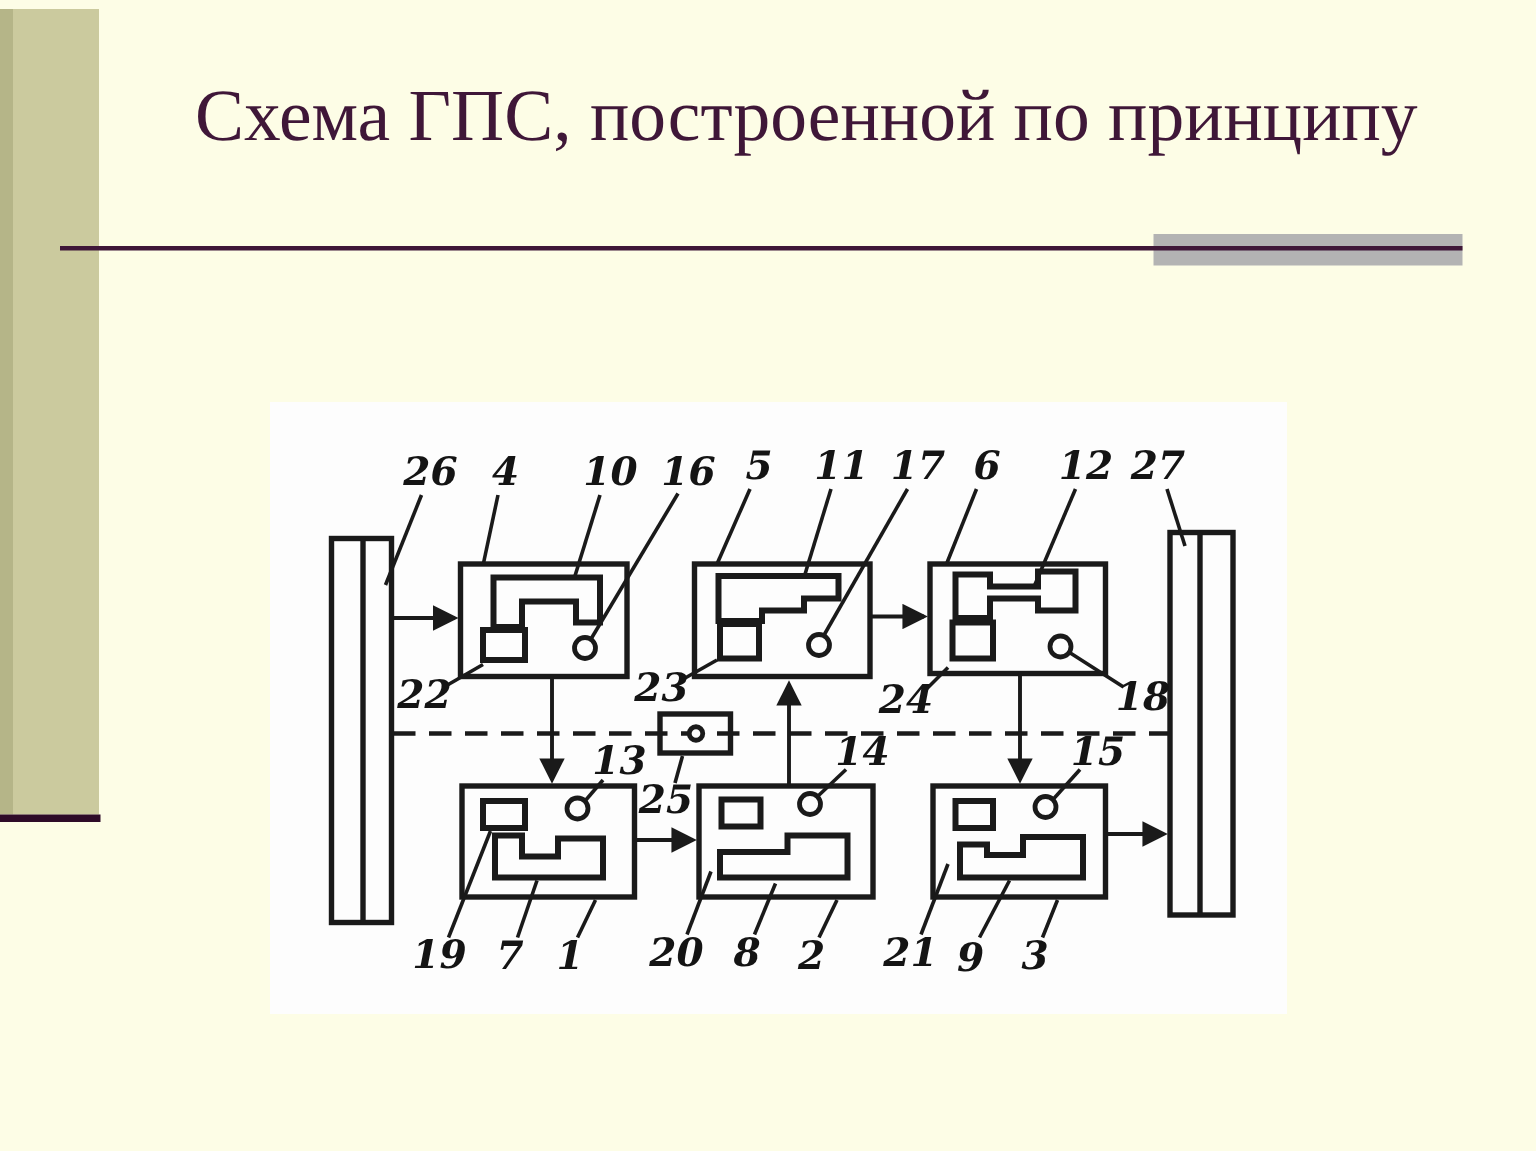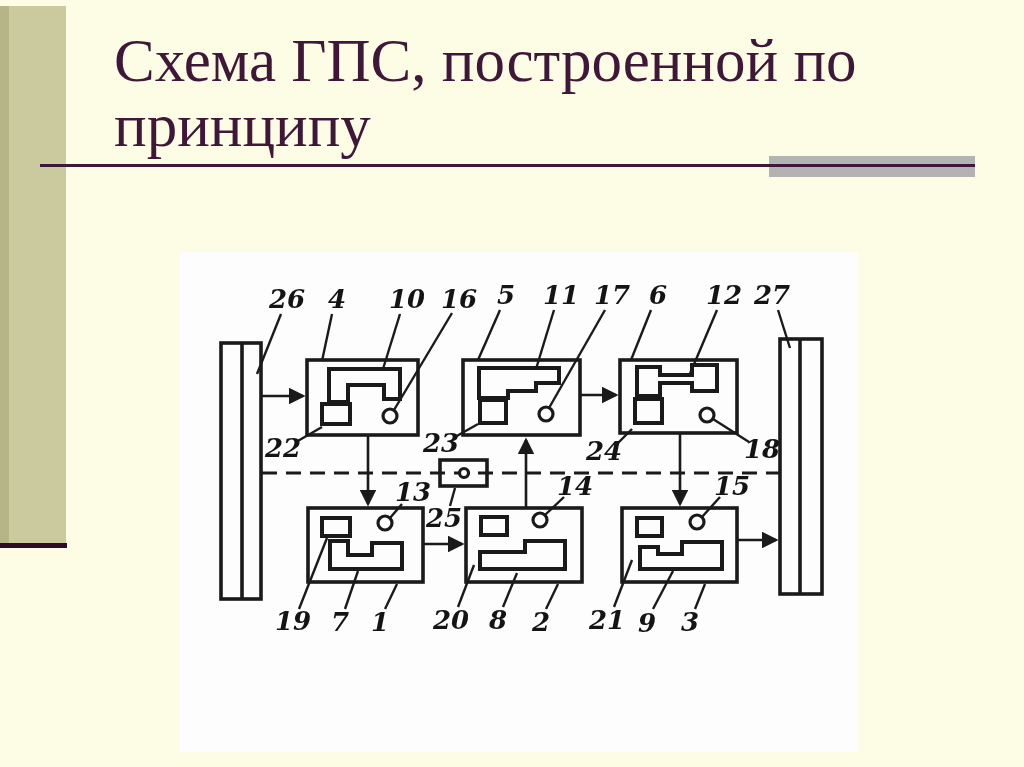--- a/index.html
+++ b/index.html
@@ -5,31 +5,31 @@
   html,body{margin:0;padding:0;}
   body{width:1024px;height:767px;background:#fdfde6;font-family:"Liberation Serif",serif;}
   .slide{position:relative;width:1024px;height:767px;background:#fdfde6;overflow:hidden;}
 
   
   .side-bar{position:absolute;left:0;top:6px;width:66px;height:537px;
             background:linear-gradient(90deg,#b5b588 0px,#b5b588 9px,#cbca9e 9px);}
   .side-stripe{position:absolute;left:0;top:543px;width:67px;height:5px;background:#2e0b28;}
 
   
-  .title{position:absolute;left:114px;top:28px;width:880px;margin:0;
-         font-size:61px;line-height:65px;font-weight:400;color:#3f1738;
+  .title{position:absolute;left:114px;top:28px;width:880px;margin:16px;
+         font-size:49px;line-height:65px;font-weight:400;color:#3f1738;
          font-family:"Liberation Serif","DejaVu Serif",serif;}
   .title span{display:block;}
 
   
   .gray-accent{position:absolute;left:769px;top:156px;width:206px;height:21px;background:#b3b3b3;}
   .title-rule{position:absolute;left:40px;top:164px;width:935px;height:3px;background:#3f1738;}
 
   
-  .figure{position:absolute;left:180px;top:252px;width:678px;height:500px;background:#fdfdfd;}
+  .figure{position:absolute;left:180px;top:268px;width:678px;height:408px;background:#fdfdfd;}
   .figure svg{display:block;width:678px;height:408px;}
 
   .outline{fill:none;stroke:#1a1a1a;stroke-width:3.6px;stroke-linejoin:miter;}
   .part{fill:none;stroke:#1a1a1a;stroke-width:4px;stroke-linejoin:miter;}
   .thin{fill:none;stroke:#1a1a1a;stroke-width:2.6px;}
   .dash{fill:none;stroke:#1a1a1a;stroke-width:3px;stroke-dasharray:15 9;}
   .dot{fill:#fdfdfd;stroke:#1a1a1a;stroke-width:3.2px;}
   .leader{stroke:#1a1a1a;stroke-width:2.4px;}
   .dlabel{font:italic 700 26px "DejaVu Serif",serif;fill:#141414;
           text-anchor:middle;dominant-baseline:central;}

